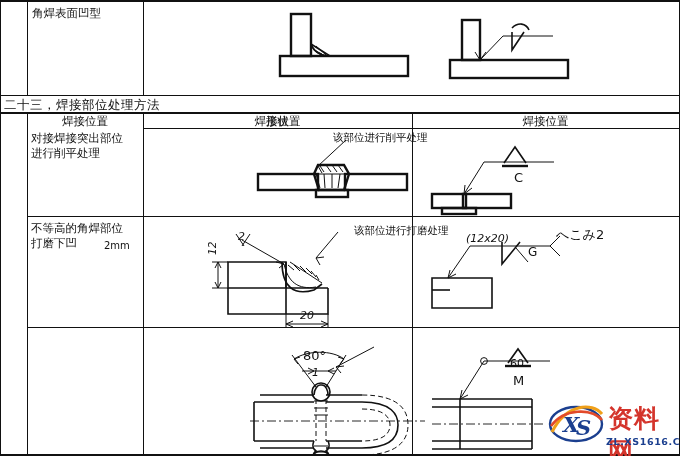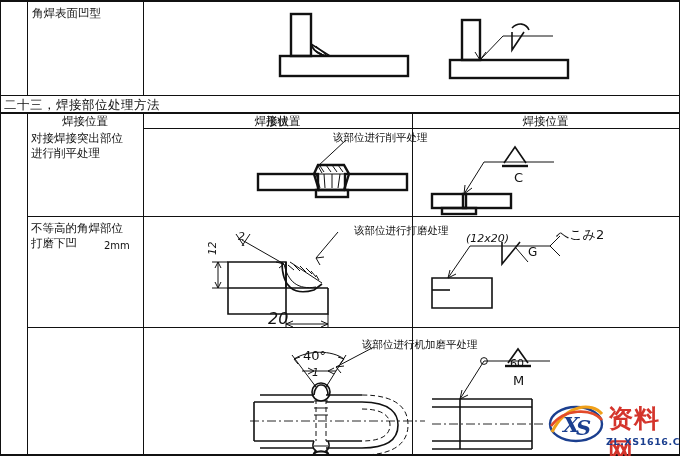--- a/index.html
+++ b/index.html
@@ -168,21 +168,21 @@
 
       <path class="sm" d="M38 2 L 46 14 M52 2 L 44 14"></path>
       <path class="sm" d="M44 8 L 86 32"></path>
       <path class="sm" d="M86 32 L 78 30 M86 32 L 81 36"></path>
 
       <path class="sm" d="M140 0 L 118 26"></path>
       <path class="sm" d="M118 26 L 126 25 M118 26 L 122 33"></path>
     </svg>
   </div>
   <div class="dimv" style="left:206px;top:255px;">12</div>
-  <div class="dim" style="left:268px;top:309px;font-size:16px;text-align:center;">20</div>
+  <div class="dim" style="left:300px;top:309px;font-size:11px;text-align:center;">20</div>
   <div class="dim" style="left:238px;top:230px;font-size:11px;">2</div>
 
   <div class="draw" style="left:432px;top:232px;">
     <svg width="230" height="90" viewBox="0 0 230 90">
 
       <path class="sm" d="M16 46 L 38 14 L 118 14"></path>
       <path class="sm" d="M16 46 L 24 42 M16 46 L 18 38"></path>
 
       <path class="sm" d="M118 14 L 128 4 M118 14 L 128 24"></path>
 
@@ -191,21 +191,20 @@
 
       <path class="st" d="M70 10 L 70 32 L 88 10"></path>
       <path class="sm" d="M84 16 L 96 30"></path>
     </svg>
   </div>
   <div class="note" style="left:466px;top:232px;font-size:11px;font-style:italic;">(12x20)</div>
   <div class="note" style="left:528px;top:245px;font-size:12px;">G</div>
   <div class="note" style="left:556px;top:226px;font-size:13px;">へこみ2</div>
 
 
-  <div class="note" style="left:362px;top:338px;">该部位进行机加磨平处理</div>
 
   <div class="draw" style="left:250px;top:345px;">
     <svg width="185" height="110" viewBox="0 0 185 110">
 
       <path class="st" d="M10 50 L 64 50"></path>
       <path class="st" d="M4 57 L 64 57"></path>
       <path class="st" d="M4 96 L 64 96"></path>
       <path class="st" d="M10 103 L 64 103"></path>
       <path class="st" d="M4 57 L 4 96"></path>
 
@@ -234,21 +233,21 @@
       <path class="sm" d="M44 14 C 58 5, 82 5, 94 14"></path>
       <path class="sm" d="M44 14 L 50 12 M44 14 L 48 19 M94 14 L 88 12 M94 14 L 90 19"></path>
 
       <path class="sm" d="M52 26 L 86 26"></path>
       <path class="sm" d="M64 26 L 58 23 M64 26 L 58 29 M78 26 L 84 23 M78 26 L 84 29"></path>
 
       <path class="sm" d="M124 2 L 86 22"></path>
       <path class="sm" d="M86 22 L 94 21 M86 22 L 91 28"></path>
     </svg>
   </div>
-  <div class="dim" style="left:303px;top:348px;font-size:13px;font-style:normal;">40°</div>
+  <div class="dim" style="left:303px;top:348px;font-size:13px;font-style:normal;">80°</div>
   <div class="dim" style="left:312px;top:366px;font-size:11px;">1</div>
 
   <div class="draw" style="left:432px;top:345px;">
     <svg width="220" height="108" viewBox="0 0 220 108">
 
       <path class="sm" d="M28 54 L 52 16 L 118 16"></path>
       <path class="sm" d="M28 54 L 36 50 M28 54 L 30 45"></path>
 
       <circle class="sm" cx="52" cy="16" r="3.4" fill="none"></circle>
 

